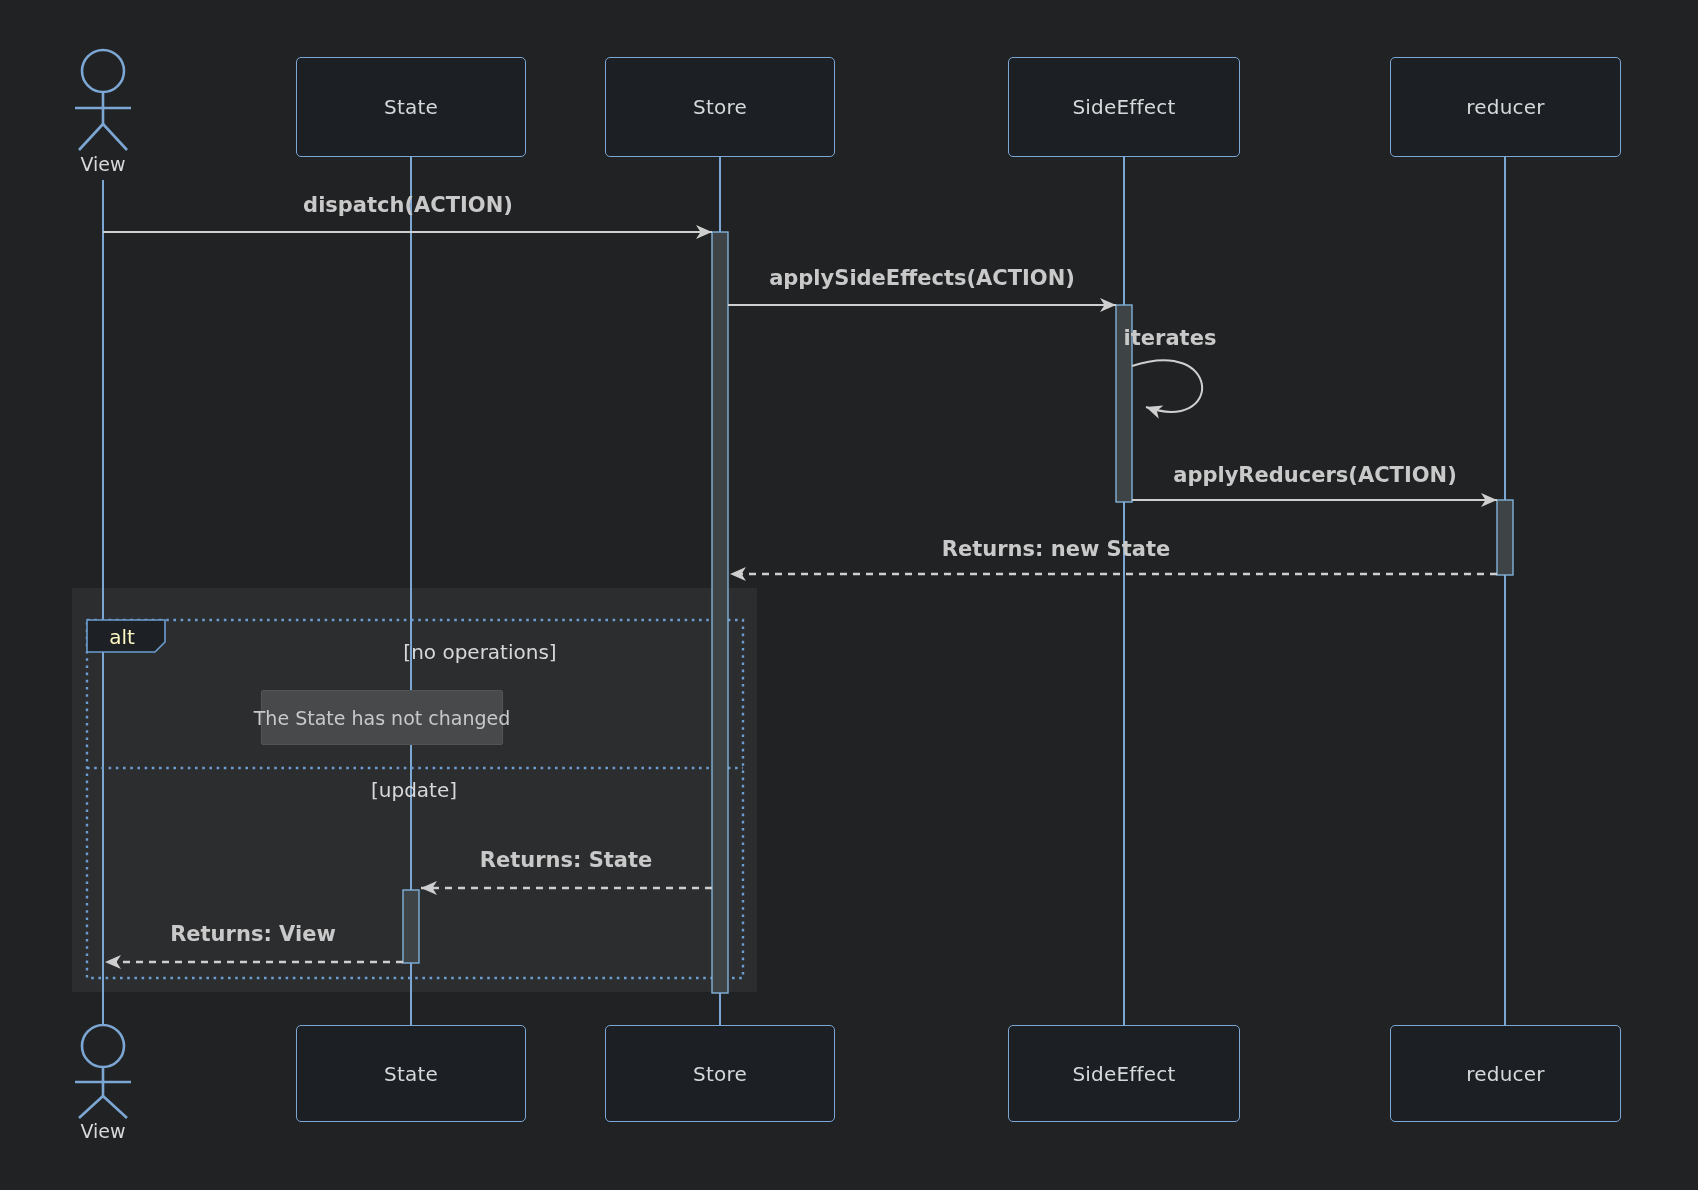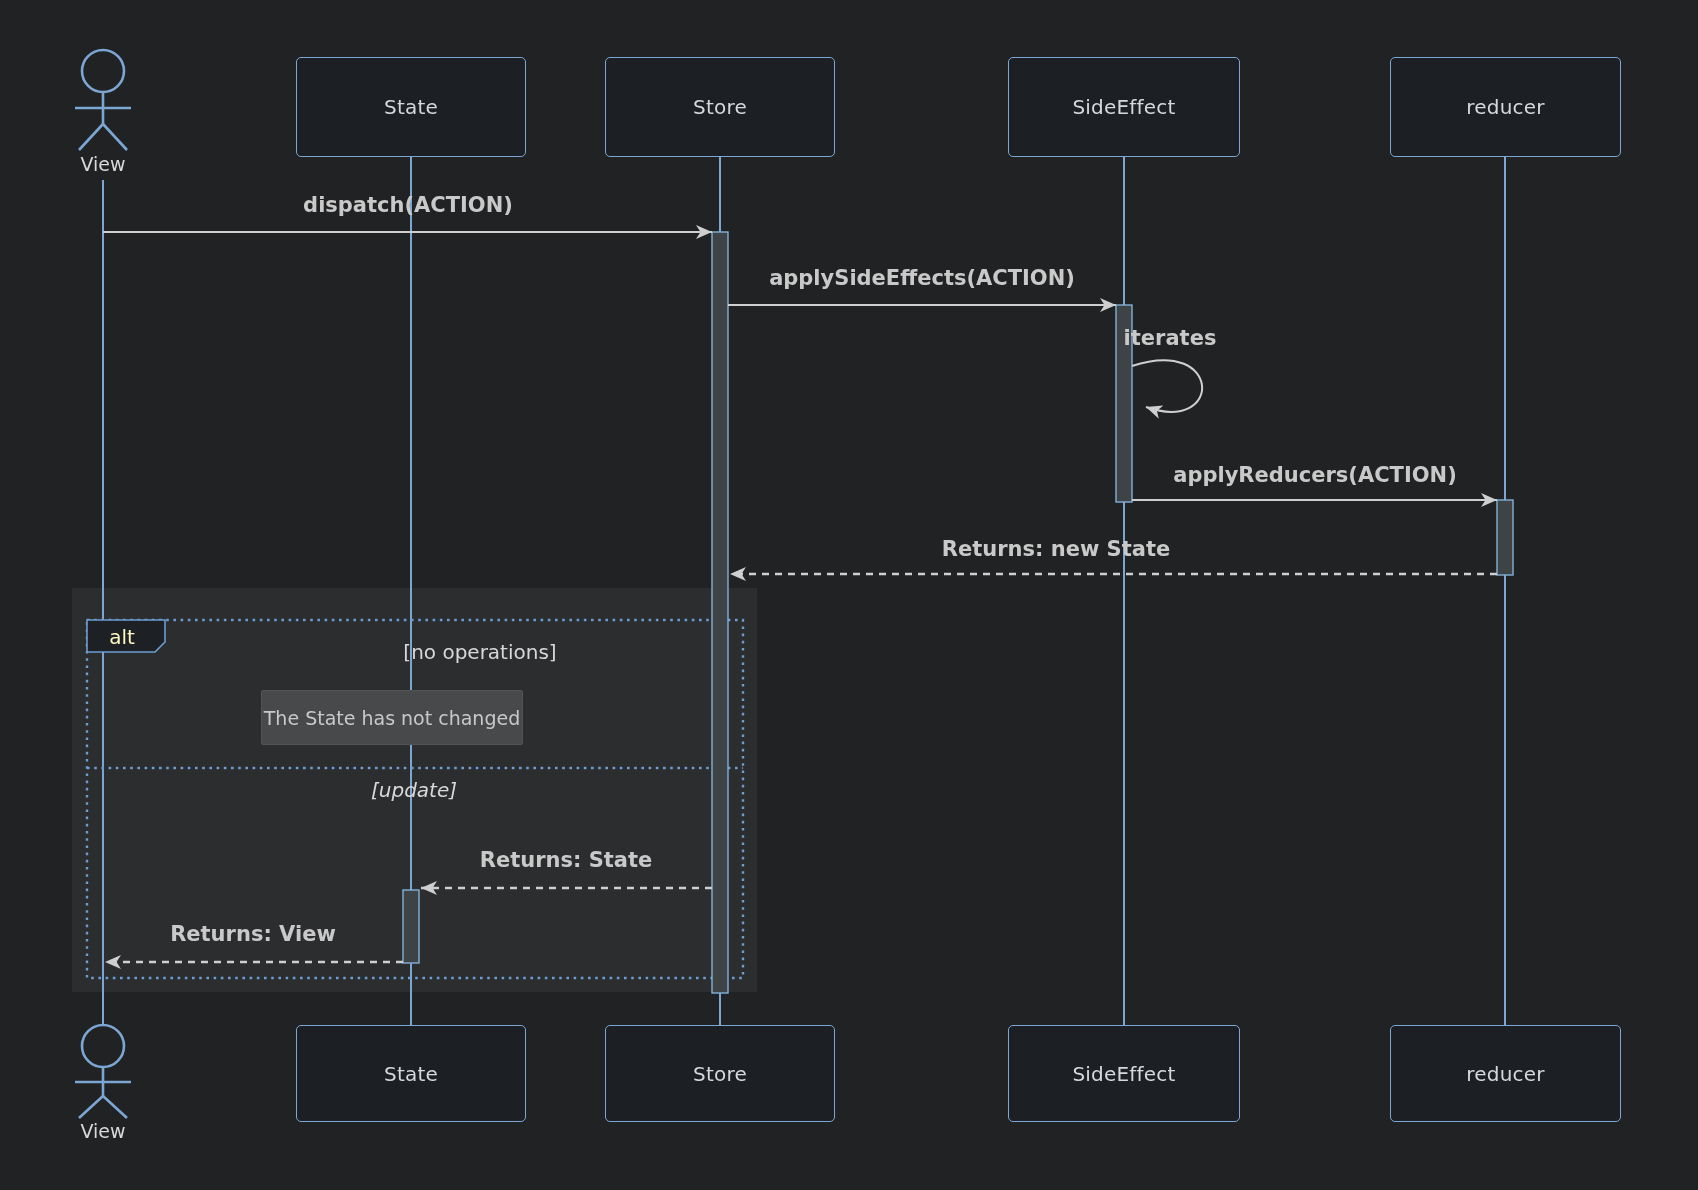--- a/index.html
+++ b/index.html
@@ -128,19 +128,19 @@
   <div class="msg" style="left:408px;  top:205px;">dispatch(ACTION)</div>
   <div class="msg" style="left:922px;  top:278px;">applySideEffects(ACTION)</div>
   <div class="msg" style="left:1140px; top:338px;margin-left:30px;">iterates</div>
   <div class="msg" style="left:1315px; top:475px;">applyReducers(ACTION)</div>
   <div class="msg" style="left:1056px; top:549px;">Returns: new State</div>
   <div class="msg" style="left:566px;  top:860px;">Returns: State</div>
   <div class="msg" style="left:253px;  top:934px;">Returns: View</div>
 
   <div class="alt-badge-label" style="left:122px; top:637px;">alt</div>
   <div class="guard" style="left:452px; top:652px;margin-left:28px;">[no operations]</div>
-  <div class="guard" style="left:414px; top:790px;font-style:italic;">[update]</div>
+  <div class="guard" style="left:414px; top:790px;">[update]</div>
 
-  <div class="note" style="left:261px; top:690px; width:262px; height:55px;">
+  <div class="note" style="left:261px; top:690px; width:242px; height:55px;">
     <span>The State has not changed</span>
   </div>
 
 </div>
 
 </body></html>

